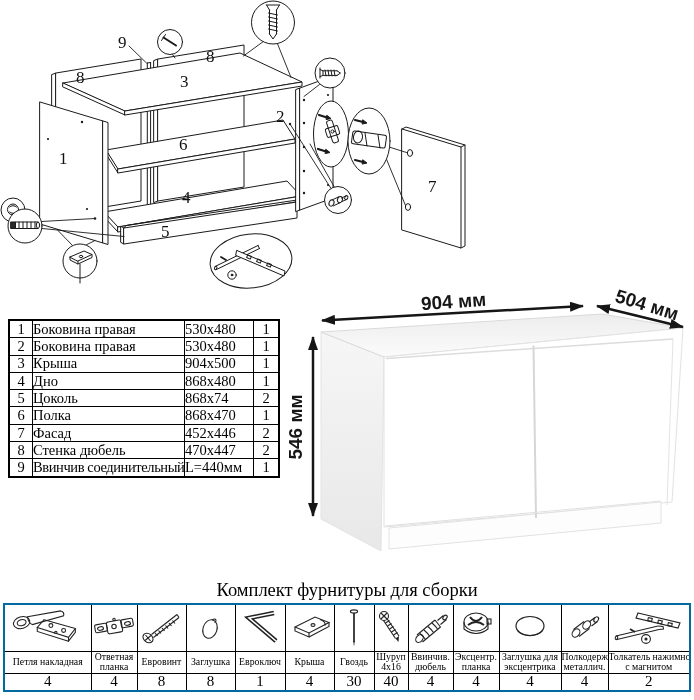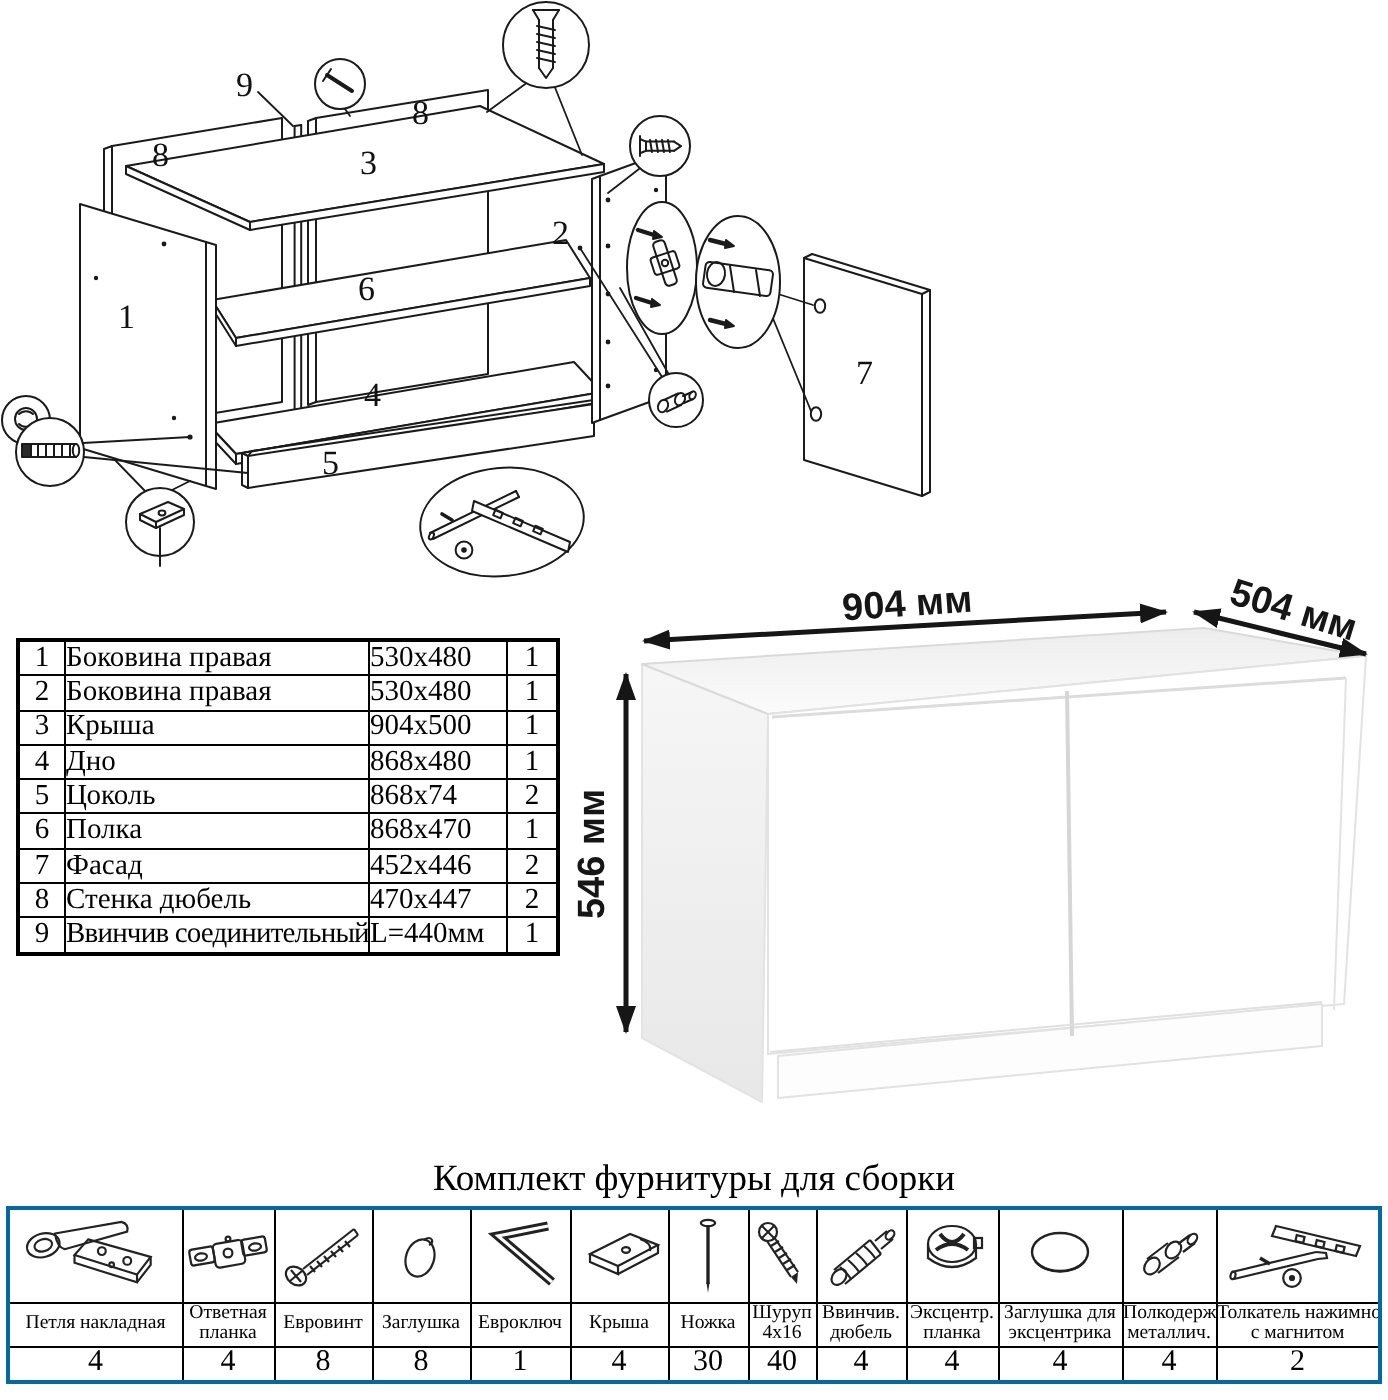--- a/index.html
+++ b/index.html
@@ -525,21 +525,21 @@
           </td>
         </tr>
     <tr class="labels" id="hw-labels">
           <td>Петля накладная</td>
           <td>Ответная
 планка</td>
           <td>Евровинт</td>
           <td>Заглушка</td>
           <td>Евроключ</td>
           <td>Крыша</td>
-          <td>Ножка</td>
+          <td>Гвоздь</td>
           <td>Шуруп
 4x16</td>
           <td>Ввинчив.
 дюбель</td>
           <td>Эксцентр.
 планка</td>
           <td>Заглушка для
 эксцентрика</td>
           <td>Полкодерж.
 металлич.</td>

